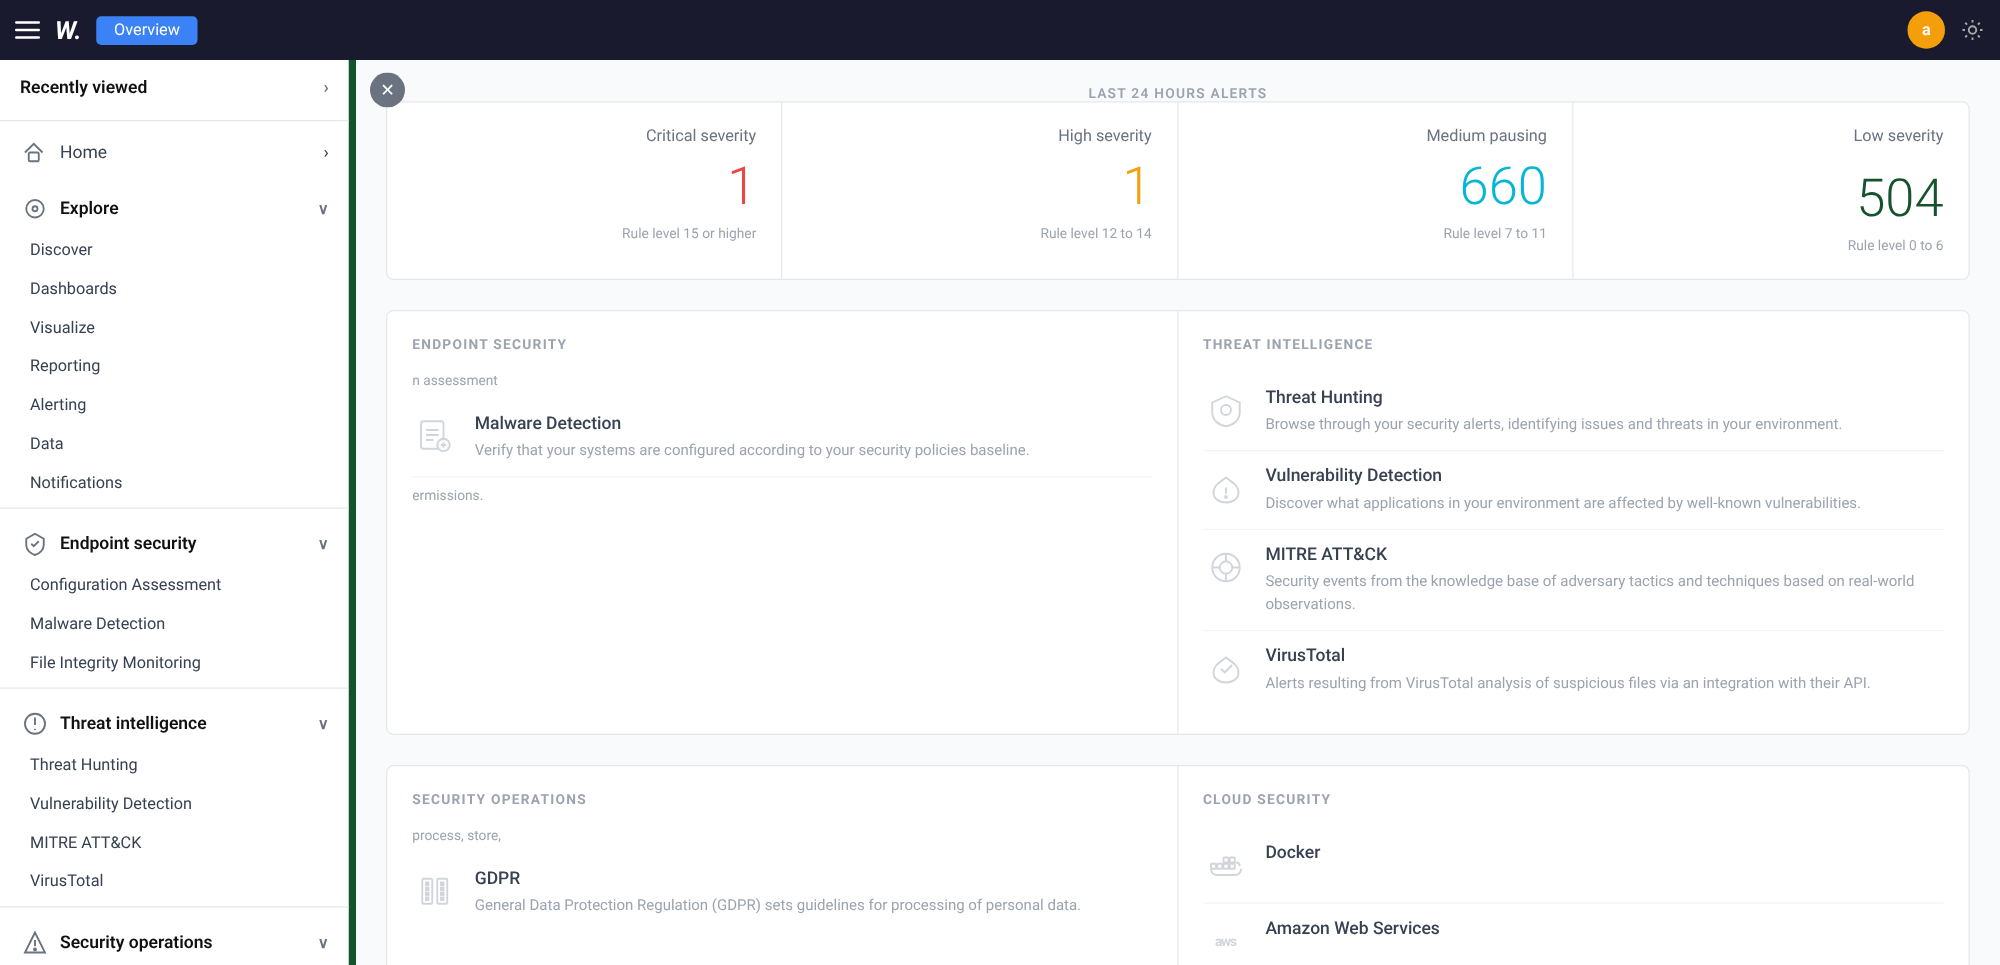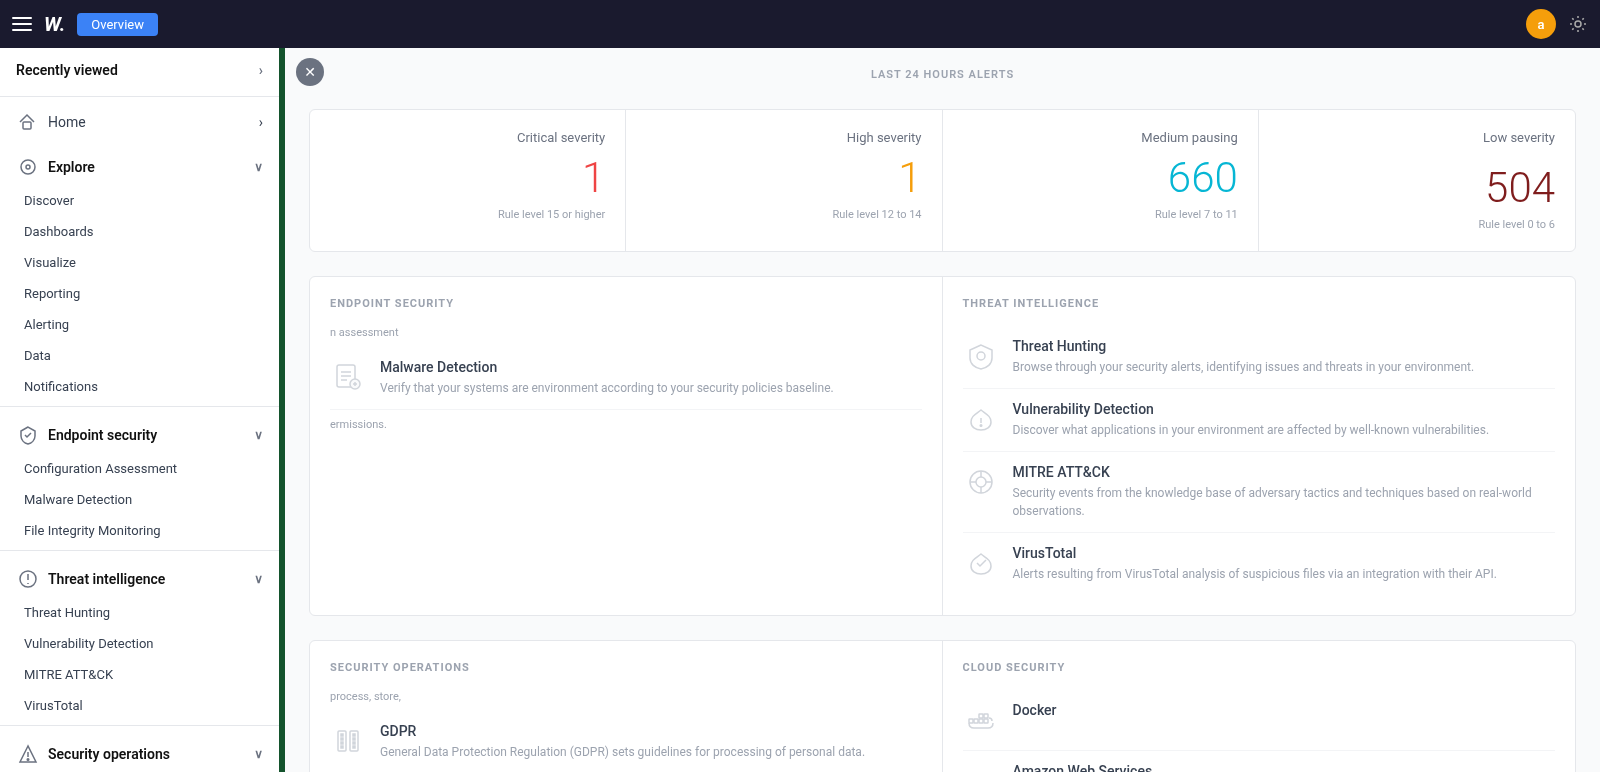--- a/index.html
+++ b/index.html
@@ -157,21 +157,21 @@
       z-index: 50;
     }
 
     
     .alerts-header {
       text-align: center;
       font-size: 11px;
       font-weight: 600;
       color: #9ca3af;
       letter-spacing: 1px;
-      margin-bottom: 28px;
+      margin-bottom: 0;
     }
 
     .alerts-grid {
       display: grid;
       grid-template-columns: repeat(4, 1fr);
       gap: 0;
       border: 1px solid #e5e7eb;
       border-radius: 6px;
       background: #fff;
       margin-bottom: 24px;
@@ -192,21 +192,21 @@
       font-weight: 300;
       margin-bottom: 6px;
     }
     .alert-card .severity-rule {
       font-size: 11px;
       color: #9ca3af;
     }
     .critical { color: #ef4444; }
     .high { color: #f59e0b; }
     .medium { color: #06b6d4; }
-    .low { color: #7f1d1d; margin-top: 18px; }
+    .low { color: #14532d; margin-top: 18px; }
 
     
     .modules-grid {
       display: grid;
       grid-template-columns: 1fr 1fr;
       gap: 0;
       background: #fff;
       border: 1px solid #e5e7eb;
       border-radius: 6px;
       margin-bottom: 24px;
@@ -416,21 +416,21 @@
               <rect x="4" y="3" width="18" height="22" rx="2"></rect>
               <line x1="8" y1="10" x2="18" y2="10"></line>
               <line x1="8" y1="14" x2="18" y2="14"></line>
               <line x1="8" y1="18" x2="14" y2="18"></line>
               <circle cx="22" cy="22" r="5" fill="#f9fafb" stroke="#d1d5db"></circle>
               <path d="M20 22h4M22 20v4"></path>
             </svg>
           </div>
           <div class="module-item-content">
             <div class="module-item-title">Malware Detection</div>
-            <div class="module-item-desc">Verify that your systems are environment according to your security policies baseline.</div>
+            <div class="module-item-desc">Verify that your systems are configured according to your security policies baseline.</div>
           </div>
         </div>
         <div style="font-size:11px;color:#9ca3af;margin-top:8px;">ermissions.</div>
       </div>
 
       <div class="module-section">
         <div class="module-section-title">THREAT INTELLIGENCE</div>
         <div class="module-item">
           <div class="module-item-icon">
             <svg width="30" height="30" viewBox="0 0 30 30" fill="none" stroke="#d1d5db" stroke-width="1.5">

